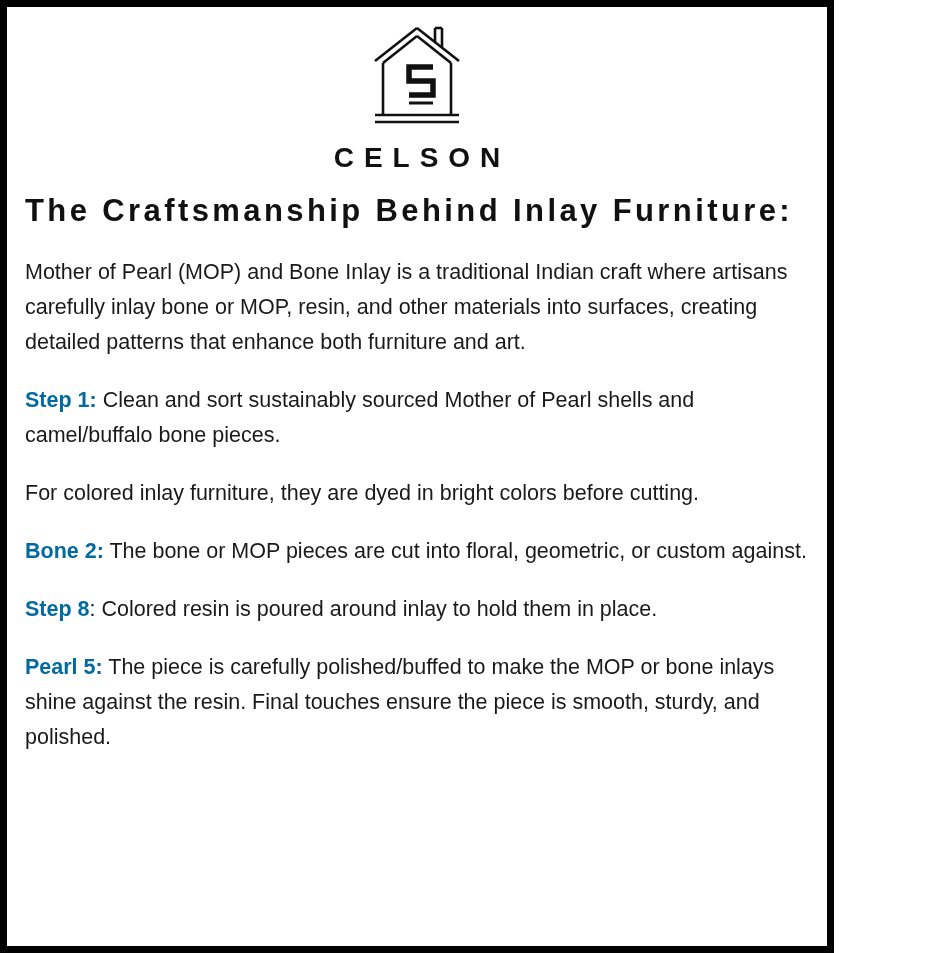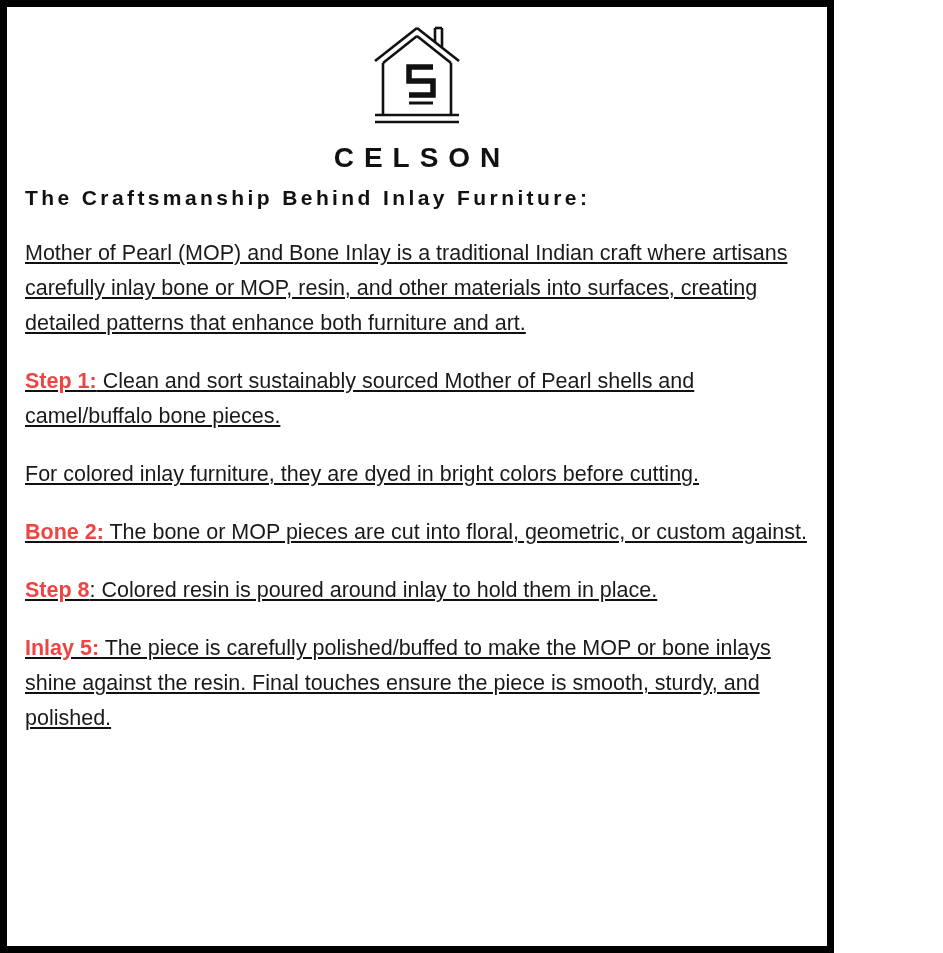--- a/index.html
+++ b/index.html
@@ -36,46 +36,45 @@
     font-size: 28px;
     font-weight: 700;
     letter-spacing: 10px;
     color: #111111;
     margin-top: 16px;
     margin-left: 10px;
     line-height: 1;
   }
   .headline {
     font-family: "Liberation Sans", sans-serif;
-    font-size: 21px;
+    font-size: 31px;
     font-weight: 700;
     letter-spacing: 3.4px;
     color: #111111;
     margin-bottom: 0;
     padding-left: 2px;
   }
   .body-copy {
     margin-top: 26px;
-    text-decoration: underline;
   }
   .para {
     font-family: "Liberation Sans", sans-serif;
     font-size: 21.5px;
     line-height: 35px;
     color: #1a1a1a;
     margin: 0 0 23px 0;
     padding-left: 2px;
     max-width: 890px;
   }
   .para:last-child {
     margin-bottom: 0;
   }
   .step-label {
     font-weight: 700;
-    color: #ef4444;
+    color: #0369a1;
   }
 </style>
 </head>
 <body>
 
 <div class="page">
 
   <div class="brand-block">
     <svg class="logo-mark" width="92" height="105" viewBox="0 0 92 105" aria-hidden="true">
 
@@ -112,17 +111,17 @@
     <p class="para">
       <span class="step-label"></span><span>For colored inlay furniture, they are dyed in bright colors before cutting.</span>
     </p>
     <p class="para">
       <span class="step-label">Bone 2:</span><span> The bone or MOP pieces are cut into floral, geometric, or custom against.</span>
     </p>
     <p class="para">
       <span class="step-label">Step 8</span><span>: Colored resin is poured around inlay to hold them in place.</span>
     </p>
     <p class="para">
-      <span class="step-label">Inlay 5:</span><span> The piece is carefully polished/buffed to make the MOP or bone inlays shine against the resin. Final touches ensure the piece is smooth, sturdy, and polished.</span>
+      <span class="step-label">Pearl 5:</span><span> The piece is carefully polished/buffed to make the MOP or bone inlays shine against the resin. Final touches ensure the piece is smooth, sturdy, and polished.</span>
     </p>
   </div>
 
 </div>
 
 </body></html>

